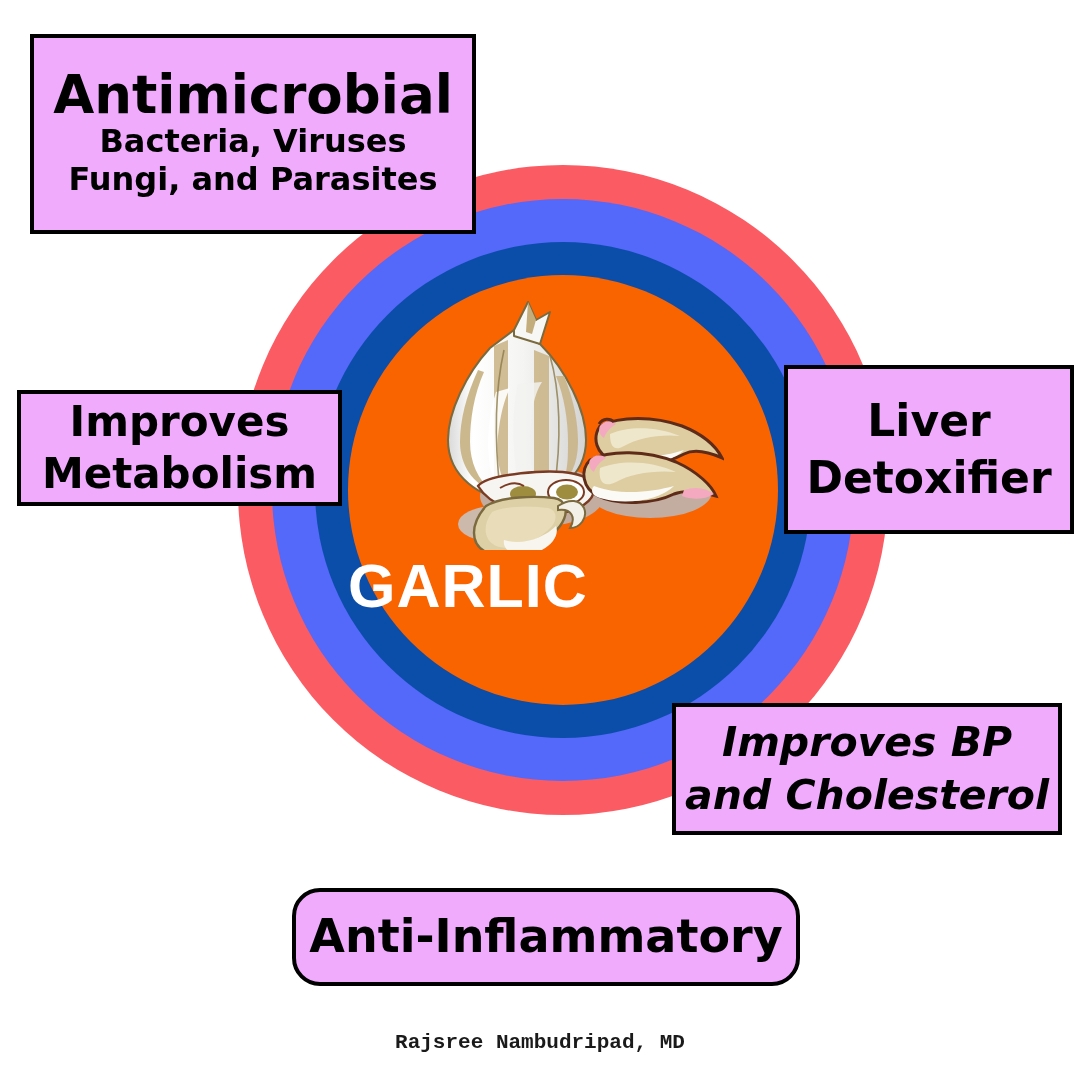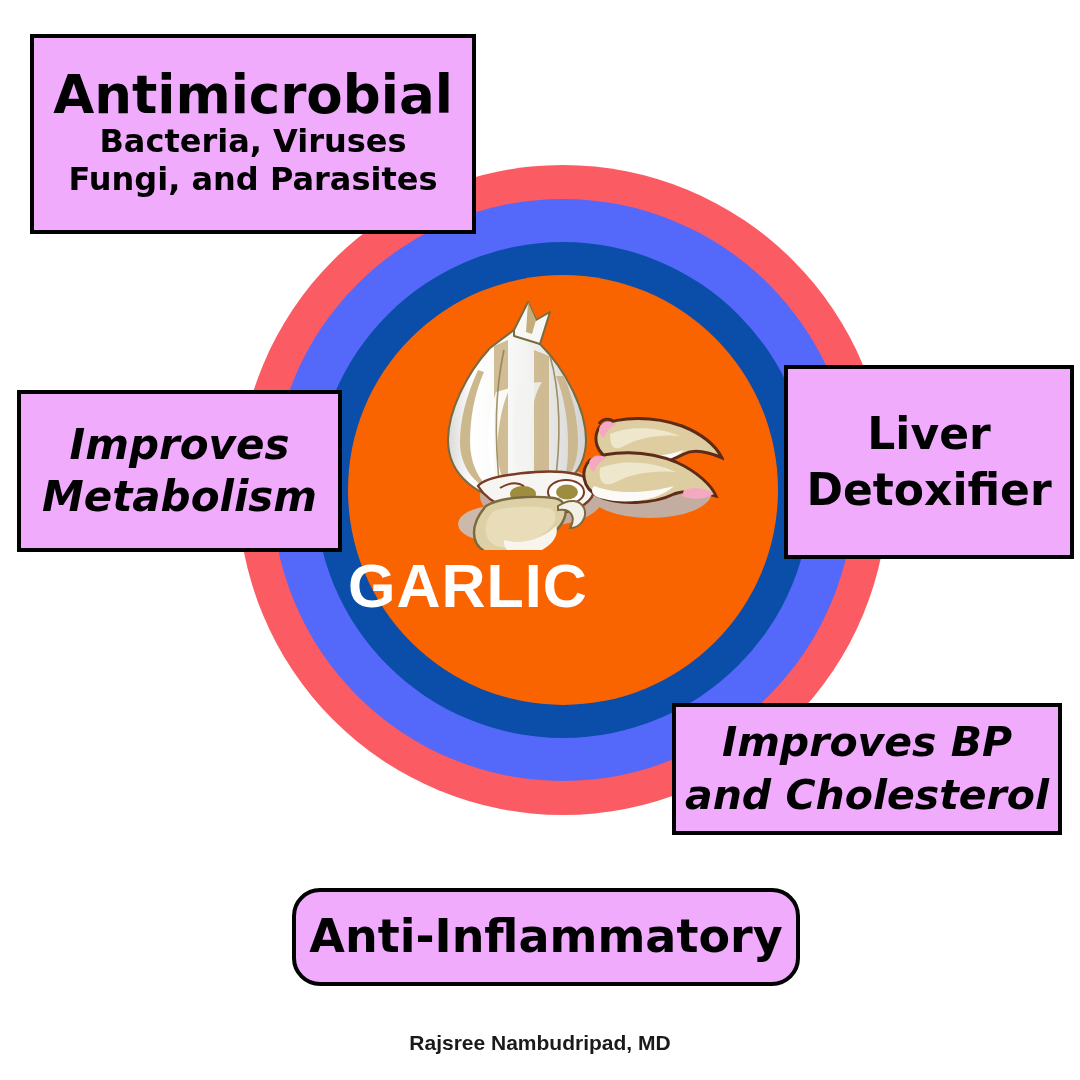--- a/index.html
+++ b/index.html
@@ -104,27 +104,27 @@
   #box-antimicrobial .benefit-sub { font-size: 32px; }
 
   #box-anticancer {
     left: 663px; top: 57px;
     width: 394px; height: 112px;
   }
   #box-anticancer .benefit-title { font-size: 48px; }
 
   #box-metabolism {
     left: 17px; top: 390px;
-    width: 325px; height: 162px; font-style: italic;
+    width: 325px; height: 116px;
   }
   #box-metabolism .benefit-title { font-size: 42px; line-height: 1.25; }
 
   #box-liver {
     left: 784px; top: 365px;
-    width: 290px; height: 194px;
+    width: 290px; height: 169px;
   }
   #box-liver .benefit-title { font-size: 44px; line-height: 1.28; }
 
   #box-alzheimers {
     left: 18px; top: 721px;
     width: 420px; height: 86px;
   }
   #box-alzheimers .benefit-title { font-size: 44px; }
 
   #box-bp {
@@ -139,21 +139,21 @@
   }
   #box-antiinflammatory .benefit-title { font-size: 46px; }
 
   
   #credit {
     position: absolute;
     left: 0;
     top: 1031px;
     width: 1080px;
     text-align: center;
-    font-family: Liberation Sans, sans-serif;
+    font-family: Liberation Mono, monospace;
     font-size: 21px;
     font-weight: bold;
     color: #1a1a1a;
   }
 </style>
 </head>
 <body>
 
 <div id="canvas">
 

